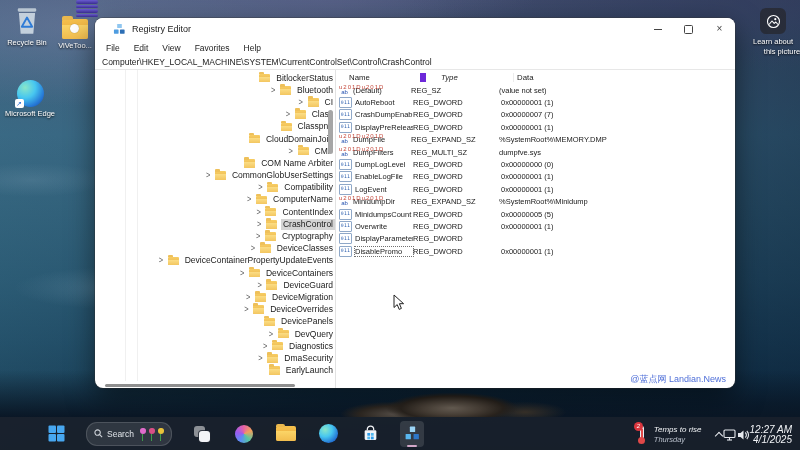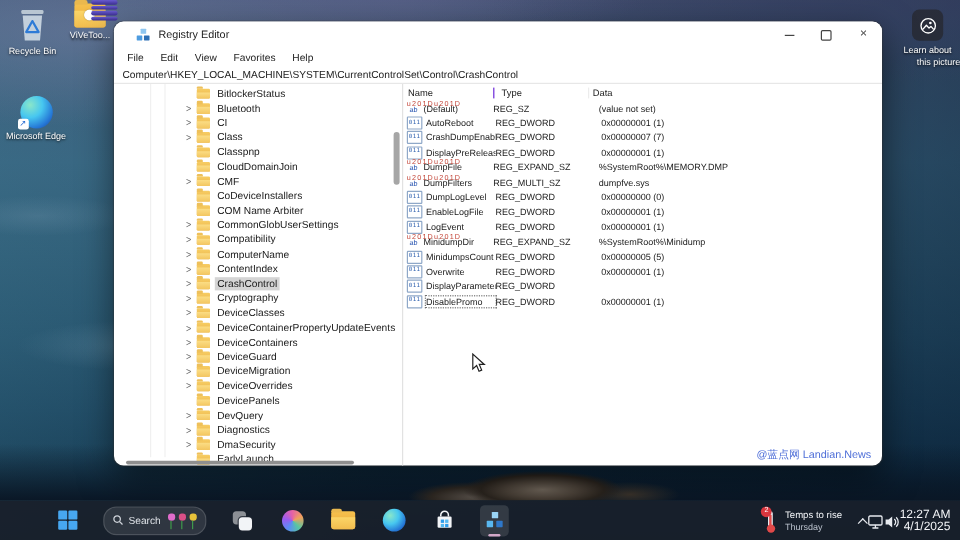--- a/index.html
+++ b/index.html
@@ -51,34 +51,34 @@
   .glyph-close{font-size:10px;line-height:10px;}
   .menubar{height:15px;display:flex;align-items:center;padding-left:4px;font-size:8.5px;color:#222;}
   .menubar span{padding:0 7px;}
   .addressbar{height:14px;display:flex;align-items:center;padding-left:7px;font-size:8.5px;color:#222;
     border-bottom:1px solid #e7e7e7;white-space:nowrap;}
   .winbody{display:flex;height:319px;position:relative;}
 
   .treepane{width:240px;flex:0 0 240px;position:relative;border-right:1px solid #e2e2e2;overflow:hidden;padding-top:2px;}
   .treepane::before{content:"";position:absolute;left:30px;top:0;bottom:8px;border-left:1px solid #f0f0f0;}
   .treepane::after{content:"";position:absolute;left:42px;top:0;bottom:8px;border-left:1px solid #f0f0f0;}
-  .trow{height:12.2px;display:flex;align-items:center;padding-left:60px;white-space:nowrap;}
+  .trow{height:12.2px;display:flex;align-items:center;padding-left:44px;white-space:nowrap;justify-content:flex-end;}
   .chev{width:9px;flex:0 0 9px;font-size:7.5px;color:#5f5f5f;transform:scaleY(1.15);}
   .ficon{width:11px;height:8.5px;flex:0 0 11px;position:relative;background:linear-gradient(180deg,#f7cd63,#e9b24b);border-radius:1px;margin-right:4px;}
   .ficon::before{content:"";position:absolute;top:-2px;left:0;width:5px;height:2.5px;background:#eec05a;border-radius:1px 1px 0 0;}
   .ficon::after{content:"";position:absolute;left:0;right:0;bottom:0;height:5.5px;background:linear-gradient(180deg,#fbdd85,#f3c660);border-radius:0 0 1px 1px;}
   .tlabel{font-size:8.5px;color:#1a1a1a;padding:0 2px;line-height:11px;}
   .trow.sel .tlabel{background:#d4d4d4;}
   .vscroll{position:absolute;right:2px;top:40px;width:5px;height:44px;border-radius:3px;background:#a6a6a6;}
   .hscroll{position:absolute;left:10px;bottom:2px;width:190px;height:3px;border-radius:2px;background:#8f8f8f;}
 
   .valpane{flex:1;position:relative;font-size:7.5px;padding-top:1px;}
   .vh{display:flex;height:13px;align-items:center;color:#222;font-size:7.8px;}
-  .vh .h1{width:71px;padding-left:4px;}
-  .vh .h2{width:72px;border-left:1px solid #6d28d9;padding-left:6px;}
+  .vh .h1{width:71px;padding-left:4px;margin-left:9px;}
+  .vh .h2{width:72px;border-left:6px solid #6d28d9;padding-left:15px;font-style:italic;}
   .vh .h3{flex:1;border-left:1px solid #ececec;padding-left:3px;}
   .vrow{display:flex;height:12.4px;align-items:center;padding-left:3px;white-space:nowrap;}
   .vicon{width:11px;height:9px;flex:0 0 11px;margin-right:3px;position:relative;display:flex;align-items:flex-end;justify-content:center;
     font-size:6px;line-height:6px;color:#2653b0;}
   .vicon.sz::before{content:"\u201D\u201D";position:absolute;top:-2px;left:0;right:0;text-align:center;font-size:6px;color:#c4473a;letter-spacing:1px;}
   .vicon.dw{border:1px solid #8fa8c8;border-radius:1px;font-size:4.8px;letter-spacing:.3px;align-items:center;color:#2d5fae;
     font-family:"DejaVu Sans Mono",monospace;}
   .vname{width:58px;overflow:hidden;}
   .vname.focus{outline:1px dotted #707070;outline-offset:0px;}
   .vtype{width:88px;}
@@ -102,21 +102,21 @@
   .taskview{position:relative;width:16px;height:16px;}
   .taskview::before{content:"";position:absolute;left:0;top:0;width:11px;height:11px;border-radius:3px;background:rgba(255,255,255,.5);}
   .taskview::after{content:"";position:absolute;right:0;bottom:0;width:11px;height:11px;border-radius:3px;background:#f2f4f7;box-shadow:0 0 0 1px rgba(30,36,48,.8);}
   .copilot{width:18px;height:18px;border-radius:50%;
     background:conic-gradient(from 210deg,#5a8df5,#9a5cf0,#e560a8,#f0a05c,#57c7a0,#5a8df5);}
   .tb-folder{width:20px;height:15px;position:relative;background:linear-gradient(180deg,#f6c14d,#e8a93c);border-radius:2px;}
   .tb-folder::before{content:"";position:absolute;top:-2.5px;left:0;width:9px;height:3.5px;background:#eab84e;border-radius:2px 2px 0 0;}
   .tb-folder::after{content:"";position:absolute;left:0;right:0;bottom:0;height:10px;background:linear-gradient(180deg,#fbd567,#f2bd4e);border-radius:0 0 2px 2px;}
   .tb-edge{width:19px;height:19px;border-radius:50%;
     background:radial-gradient(circle at 32% 30%, #8ae6c9 0%, #47c7f0 38%, #2577d6 72%, #173d8c 100%);}
-  .tray{position:absolute;right:0;top:2px;bottom:0;display:flex;align-items:center;padding-right:8px;gap:0;}
+  .tray{position:absolute;right:0;top:2px;bottom:0;display:flex;align-items:center;padding-right:8px;gap:0;font-style:italic;}
   .weather{display:flex;align-items:center;gap:5px;margin-right:13px;}
   .thermo{position:relative;width:14px;height:20px;}
   .thermo .tube{position:absolute;left:5px;top:1px;width:4px;height:13px;border-radius:2px;background:#e8edf2;}
   .thermo .mercury{position:absolute;left:6.2px;top:4px;width:1.6px;height:10px;background:#e04848;}
   .thermo .bulb{position:absolute;left:3.5px;top:12px;width:7px;height:7px;border-radius:50%;background:#e04848;}
   .wbadge{position:absolute;left:-1px;top:-3px;width:9px;height:9px;border-radius:50%;background:#d9363e;color:#fff;
     font-size:6px;line-height:9px;text-align:center;}
   .wtext1{font-size:8px;color:#f2f4f7;line-height:10px;}
   .wtext2{font-size:7.5px;color:#b9c0cc;line-height:9px;}
   .chevup{width:8px;height:8px;position:relative;}
@@ -132,21 +132,21 @@
 
   <div class="dicon" style="left:2px;top:6px;width:50px;">
     <svg width="28" height="30" viewBox="0 0 24 26">
       <rect x="4" y="2" width="16" height="3" rx="1" fill="#b9c6d2"></rect>
       <polygon points="5,6 19,6 17.5,24 6.5,24" fill="#ccd8e3" opacity="0.92"></polygon>
       <path d="M12,10 l4.5,8 h-9 z" fill="none" stroke="#2e7bd6" stroke-width="1.6" stroke-linejoin="round"></path>
     </svg>
     <div class="dlabel">Recycle Bin</div>
   </div>
 
-  <div class="dicon" style="left:53px;top:3px;width:44px;">
+  <div class="dicon" style="left:53px;top:19px;width:44px;">
     <span class="bigfolder">
         <span class="sync-badge"></span>
       </span>
     <div class="dlabel">ViVeToo...</div>
   </div>
 
   <div class="stack">
       <i></i>
       <i></i>
       <i></i>
@@ -232,25 +232,20 @@
           </div>
           <div class="trow">
             <span class="chev"></span>
             <span class="ficon"></span>
             <span class="tlabel">CloudDomainJoin</span>
           </div>
           <div class="trow">
             <span class="chev">&gt;</span>
             <span class="ficon"></span>
             <span class="tlabel">CMF</span>
-          </div>
-          <div class="trow">
-            <span class="chev"></span>
-            <span class="ficon"></span>
-            <span class="tlabel">CoDeviceInstallers</span>
           </div>
           <div class="trow">
             <span class="chev"></span>
             <span class="ficon"></span>
             <span class="tlabel">COM Name Arbiter</span>
           </div>
           <div class="trow">
             <span class="chev">&gt;</span>
             <span class="ficon"></span>
             <span class="tlabel">CommonGlobUserSettings</span>

